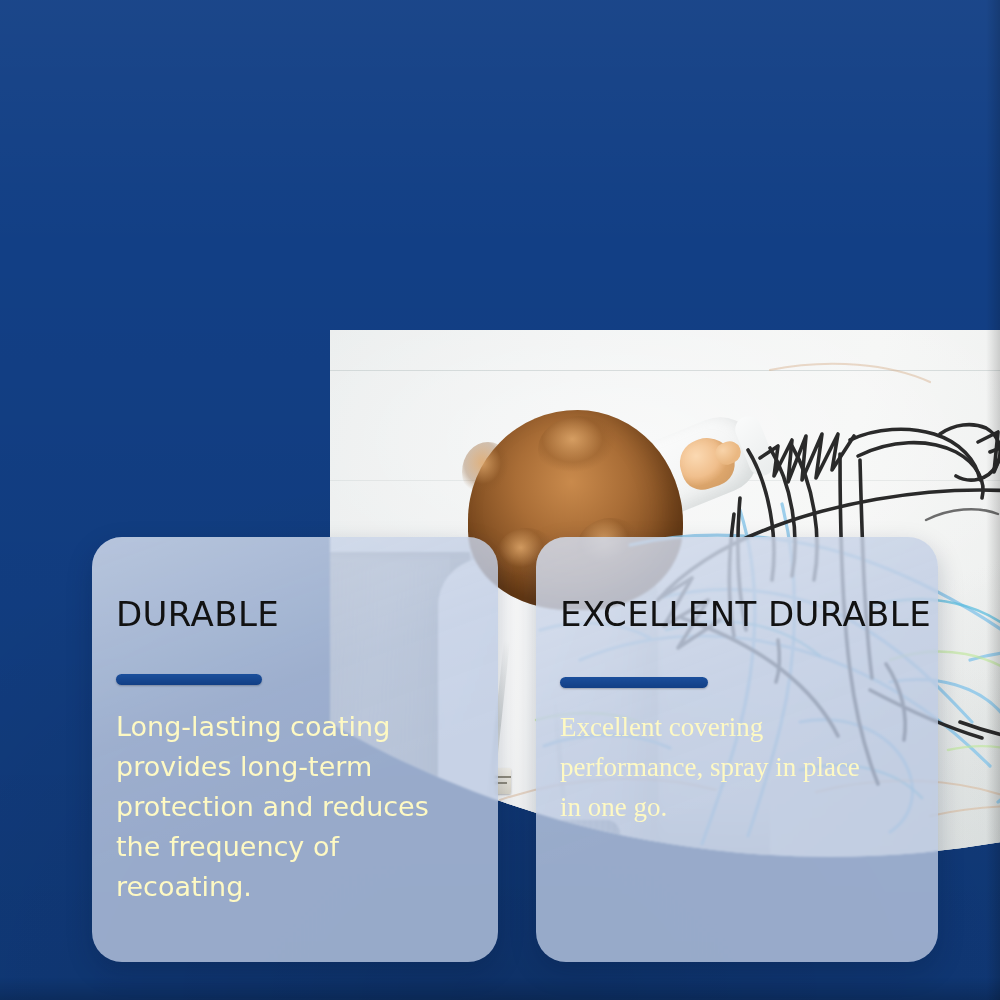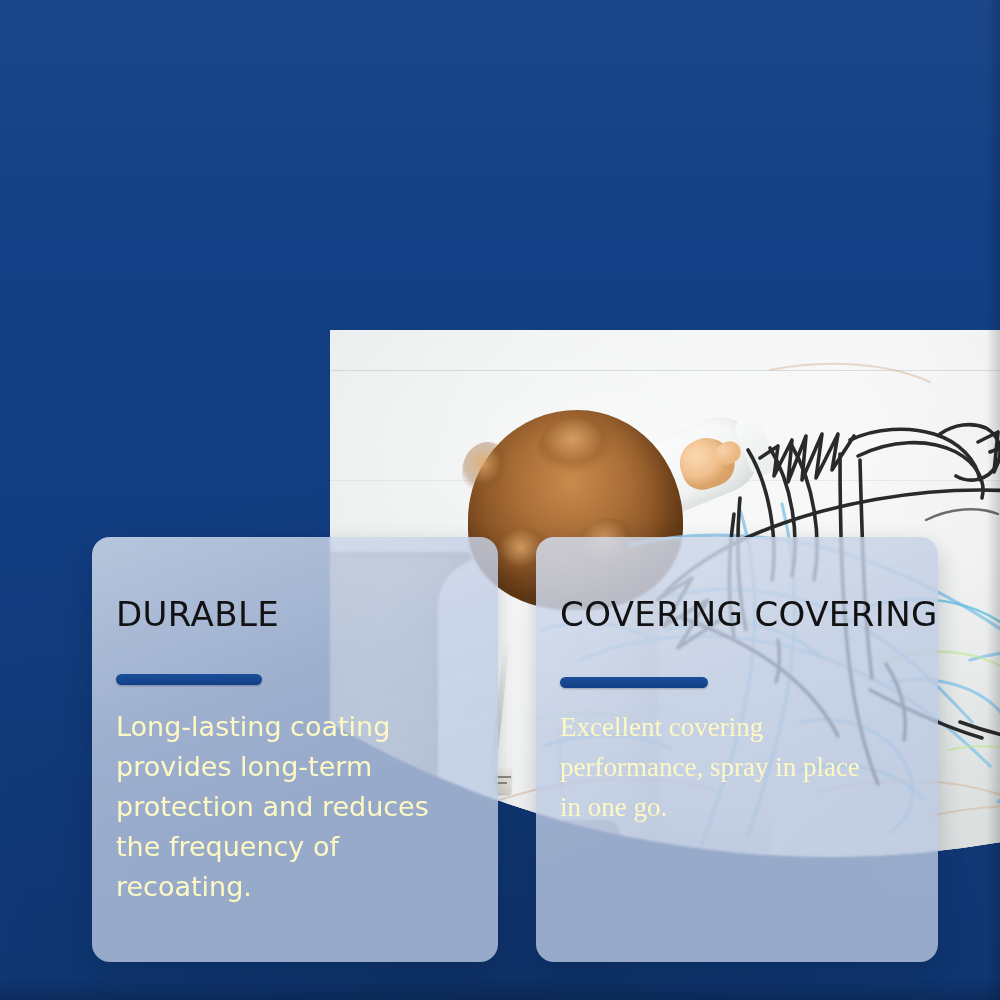--- a/index.html
+++ b/index.html
@@ -114,21 +114,21 @@
     background:linear-gradient(180deg,#fdfdfd 0%,#f7f8f9 40%,#f2f4f6 100%);
     border-radius:34px;
     opacity:.0;
   }
 
   
   .cards{position:absolute;left:0;top:0;width:1000px;height:1000px;}
   .card{
     position:absolute;top:537px;height:425px;
     background:rgba(186,200,225,.80);
-    border-radius:18px;
+    border-radius:30px;
     box-shadow:0 10px 26px rgba(5,22,55,.22);
     overflow:hidden;
     backdrop-filter:blur(1px);
   }
   .card .glass{position:absolute;inset:0;
     background:linear-gradient(160deg, rgba(255,255,255,.30) 0%, rgba(255,255,255,.05) 38%, rgba(255,255,255,0) 60%);}
   .card.left{left:92px;width:406px;}
   .card.right{left:536px;width:402px;}
   .card-inner{position:relative;padding:58px 26px 0 24px;}
   .card-title{
@@ -294,21 +294,21 @@
       <div class="card-inner">
         <h2 class="card-title">DURABLE</h2>
         <div class="accent"></div>
         <p class="card-body">Long-lasting coating provides long-term protection and reduces the frequency of recoating.</p>
       </div>
     </div>
 
     <div class="card right">
       <div class="glass"></div>
       <div class="card-inner">
-        <h2 class="card-title">COVERING COVERING</h2>
+        <h2 class="card-title">EXCELLENT DURABLE</h2>
         <div class="accent"></div>
         <p class="card-body">Excellent covering performance, spray in place in one go.</p>
       </div>
     </div>
 
   </div>
 
   <div class="edge-dark"></div>
   <div class="edge-bottom"></div>
 </div>

